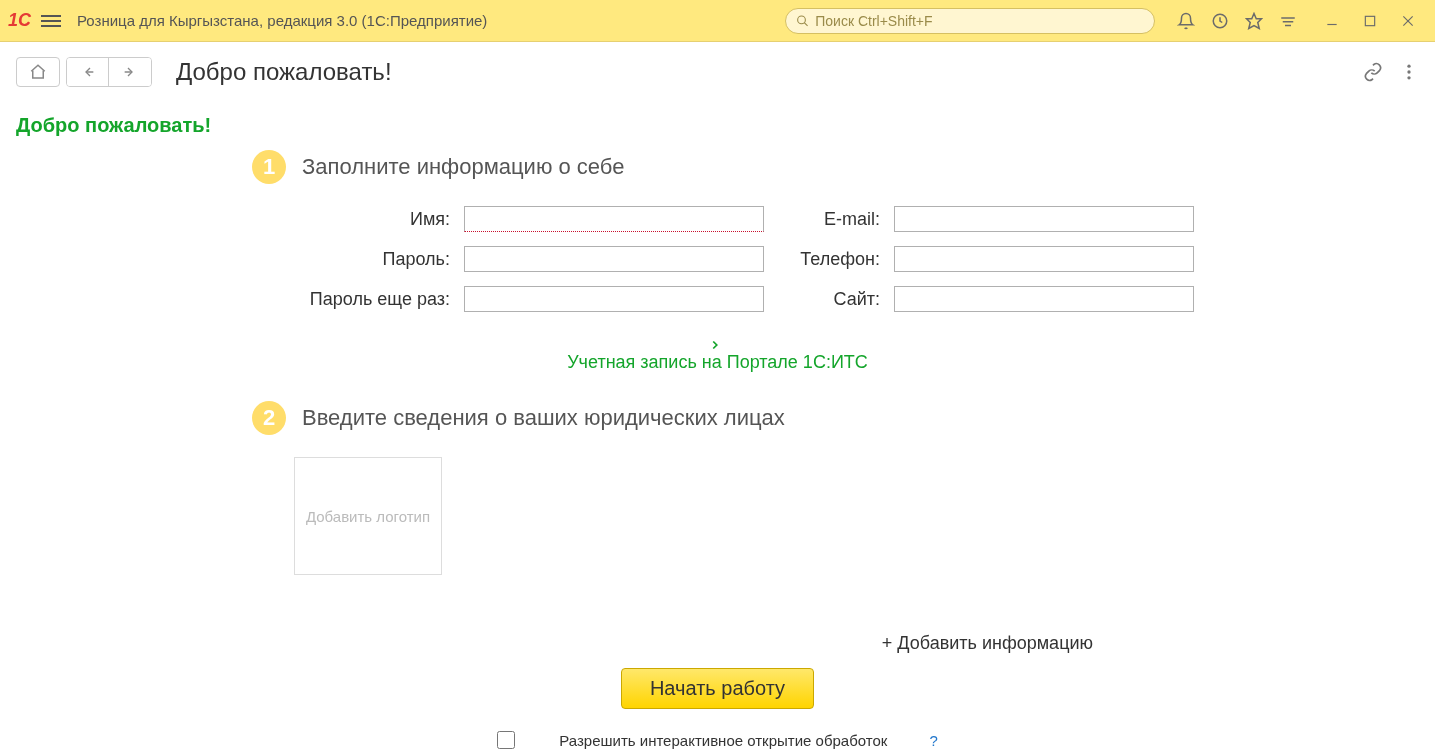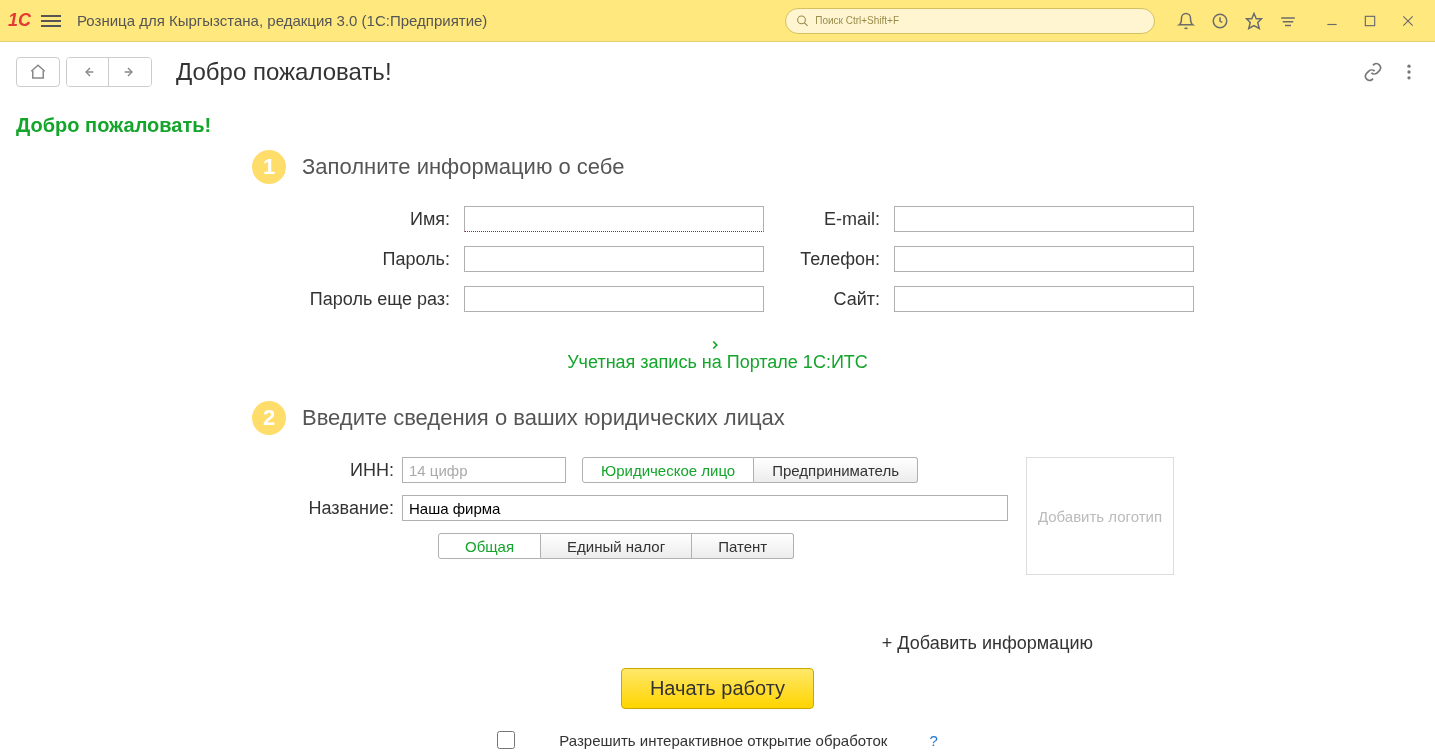--- a/index.html
+++ b/index.html
@@ -7,21 +7,21 @@
 
 
 .titlebar { background: #ffe97f; height: 42px; display: flex; align-items: center; padding: 0 8px; border-bottom: 1px solid #e6d072; }
 .logo { color: #e53935; font-weight: bold; font-size: 18px; font-style: italic; margin-right: 10px; display: flex; align-items: center; }
 .hamburger { width: 20px; margin-right: 16px; cursor: pointer; }
 .hamburger div { height: 2px; background: #555; margin: 3px 0; }
 .app-title { color: #555; font-size: 15px; flex: 0 0 auto; }
 .titlebar-spacer { flex: 1; }
 .search-box { background: #fff6d1; border: 1px solid #d6c062; border-radius: 14px; height: 26px; width: 370px; display: flex; align-items: center; padding: 0 10px; margin-right: 14px; }
 .search-box svg { margin-right: 6px; }
-.search-box input { border: none; background: transparent; outline: none; color: #9a8b4a; font-size: 10px; width: 100%; }
+.search-box input { border: none; background: transparent; outline: none; color: #9a8b4a; font-size: 14px; width: 100%; }
 .search-box input::placeholder { color: #9a8b4a; }
 .tb-icon { width: 26px; height: 26px; display: inline-flex; align-items: center; justify-content: center; margin: 0 4px; cursor: pointer; color: #6b6b6b; }
 .window-controls { display: flex; margin-left: 8px; }
 .window-controls .tb-icon { margin: 0 6px; }
 
 
 .toolbar-row { height: 44px; display: flex; align-items: center; padding: 0 12px 0 16px; margin-top: 8px; }
 .nav-btn { height: 30px; border: 1px solid #ccc; background: #fff; border-radius: 4px; display: inline-flex; align-items: center; justify-content: center; cursor: pointer; margin-right: 6px; }
 .nav-home { width: 44px; }
 .nav-arrows { display: inline-flex; border: 1px solid #ccc; border-radius: 4px; height: 30px; overflow: hidden; }
@@ -224,41 +224,20 @@
         </svg>
     <span>Учетная запись на Портале 1С:ИТС</span>
   </div>
 
   <div class="step">
     <div class="step-num">2</div>
     <div class="step-title">Введите сведения о ваших юридических лицах</div>
   </div>
 
   <div class="sec2-row">
-    <div class="sec2-left">
-      <div class="sec2-line">
-        <div class="sec2-label">ИНН:</div>
-        <input class="inn-input" placeholder="14 цифр" style="">
-        <div class="seg-group">
-          <div class="seg-btn active">Юридическое лицо</div>
-          <div class="seg-btn">Предприниматель</div>
-        </div>
-      </div>
-      <div class="sec2-line">
-        <div class="sec2-label">Название:</div>
-        <input class="name-input" value="Наша фирма" style="">
-      </div>
-      <div class="sec2-line">
-        <div class="seg-group tax-group">
-          <div class="seg-btn active">Общая</div>
-          <div class="seg-btn">Единый налог</div>
-          <div class="seg-btn">Патент</div>
-        </div>
-      </div>
-    </div>
     <div class="logo-box">
       <span>Добавить логотип</span>
     </div>
   </div>
 
   <div class="add-org">
     <span>+ Добавить информацию</span>
   </div>
 
   <div class="start-btn-wrap">

